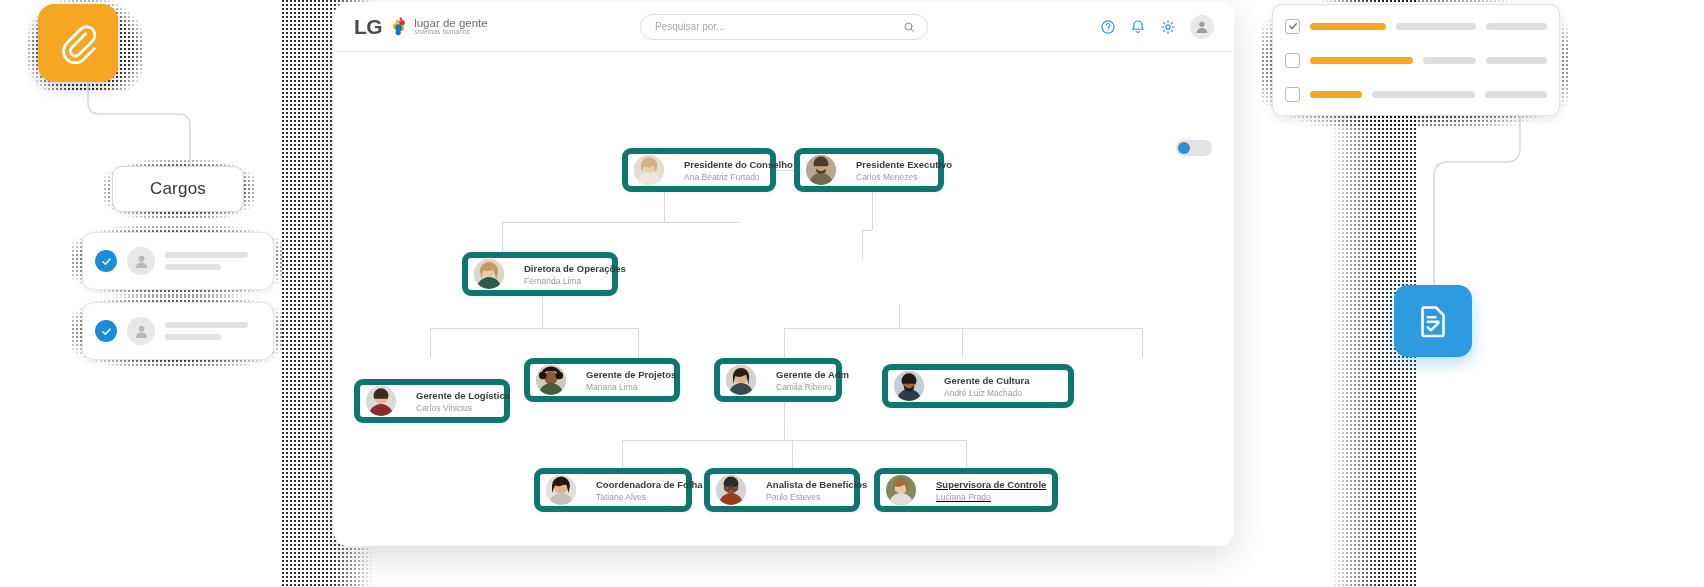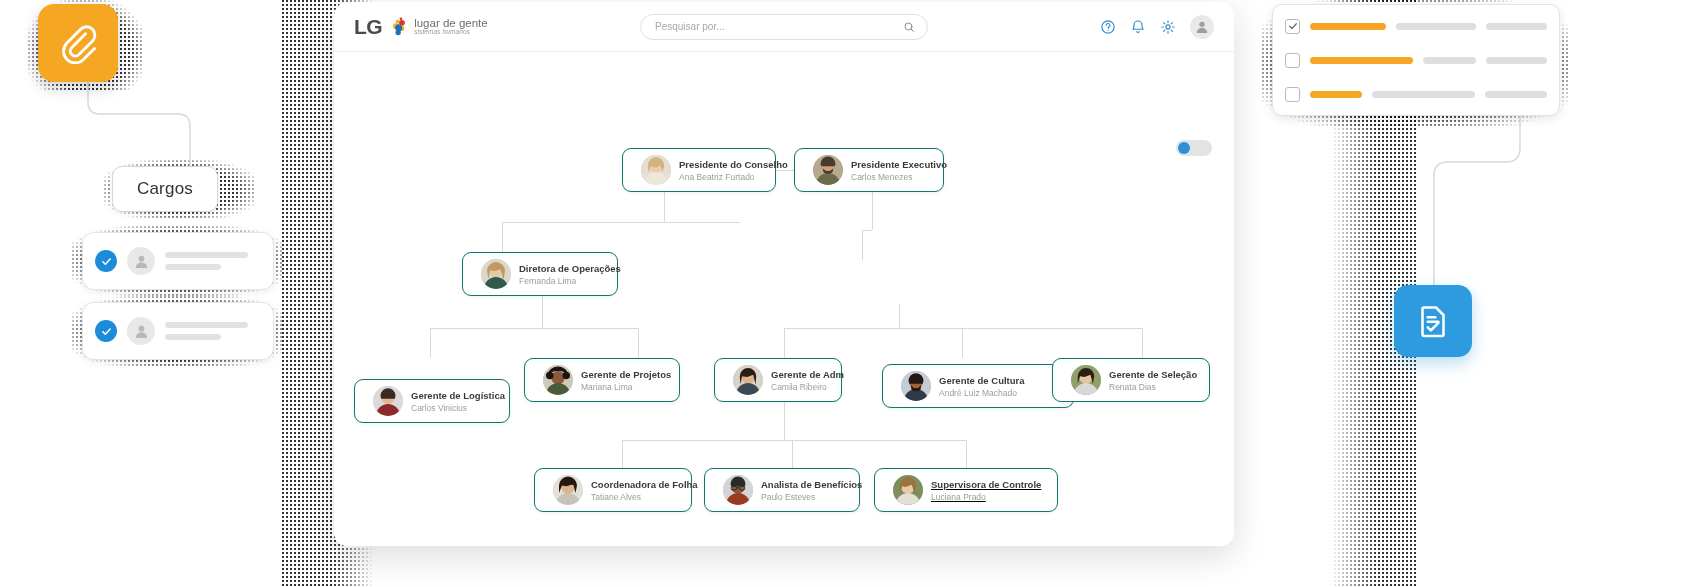--- a/index.html
+++ b/index.html
@@ -51,21 +51,21 @@
     position: absolute; left: 38px; top: 4px;
     width: 80px; height: 78px; border-radius: 16px;
     background: #F5A623;
     display: flex; align-items: center; justify-content: center;
     box-shadow: 0 6px 16px rgba(0,0,0,.18);
   }
 
   
   .cargos-pill {
     position: absolute; left: 112px; top: 166px;
-    width: 106px; height: 46px;
+    width: 132px; height: 46px;
     background: #ffffff; border: 1px solid #d7d7d7; border-radius: 10px;
     display: flex; align-items: center; justify-content: center;
     font-size: 17px; color: #333; letter-spacing: .2px;
     box-shadow: 0 2px 6px rgba(0,0,0,.07);
   }
 
   
   .list-row {
     position: absolute; width: 192px; height: 58px;
     background: #fff; border: 1px solid #e4e4e4; border-radius: 12px;
@@ -170,25 +170,25 @@
   }
   .body-toggle .knob {
     width: 12px; height: 12px; border-radius: 50%; background: #2E8FD4;
   }
 
   
   .chart { position: absolute; inset: 0; }
   .org-card {
     position: absolute;
     background: #fff;
-    border: 1px solid #0f766e;
+    border: 6px solid #0f766e;
     border-radius: 9px;
     box-shadow: 0 1px 4px rgba(0,0,0,.06);
-    display: flex; align-items: center; gap: 8px;
-    padding: 0 12px 0 18px;
+    display: flex; align-items: center; gap: 20px;
+    padding: 0 12px 0 6px;
     height: 44px;
   }
   .org-card .ph {
     width: 30px; height: 30px; border-radius: 50%;
     flex: 0 0 auto; overflow: hidden;
     background: #cfcfcf;
   }
   .org-card .ph svg { display: block; width: 100%; height: 100%; }
   .org-card .txt { display: flex; flex-direction: column; gap: 2px; min-width: 0; }
   .org-card .role {
@@ -492,34 +492,20 @@
               <path d="M10 13a10 10 0 0 1 20 0l-1 4-18 0z" fill="#241812"></path>
               <path d="M13 19q7 8 14 0l-1 6q-6 4-12 0z" fill="#241812"></path>
               </svg>
           </span>
           <span class="txt">
             <span class="role">Gerente de Cultura</span>
             <span class="name">André Luiz Machado</span>
           </span>
         </div>
 
-        <div class="org-card" style="left:718px; top:306px; width:158px;">
-          <span class="ph">
-            <svg viewBox="0 0 40 40">
-                <rect width="40" height="40" fill="#8fa06a"></rect>
-              <circle cx="20" cy="16" r="9" fill="#e8c49c"></circle>
-              <path d="M4 40a16 16 0 0 1 32 0z" fill="#d8d8d8"></path>
-              <path d="M9 15a11 11 0 0 1 22 0l-2 10-3-12-8 3-6-1-3 10z" fill="#2b1f16"></path>
-              </svg>
-          </span>
-          <span class="txt">
-            <span class="role">Gerente de Seleção</span>
-            <span class="name">Renata Dias</span>
-          </span>
-        </div>
 
         <div class="org-card" style="left:200px; top:416px; width:158px;">
           <span class="ph">
             <svg viewBox="0 0 40 40">
                 <rect width="40" height="40" fill="#e3e0d8"></rect>
               <circle cx="20" cy="16" r="9" fill="#dfb28c"></circle>
               <path d="M4 40a16 16 0 0 1 32 0z" fill="#c7c2b8"></path>
               <path d="M8 14a12 12 0 0 1 24 0l-2 10-3-12-9 3-6-1-4 10z" fill="#24180f"></path>
               <rect x="10" y="9" width="20" height="4" rx="2" fill="#24180f"></rect>
               </svg>

